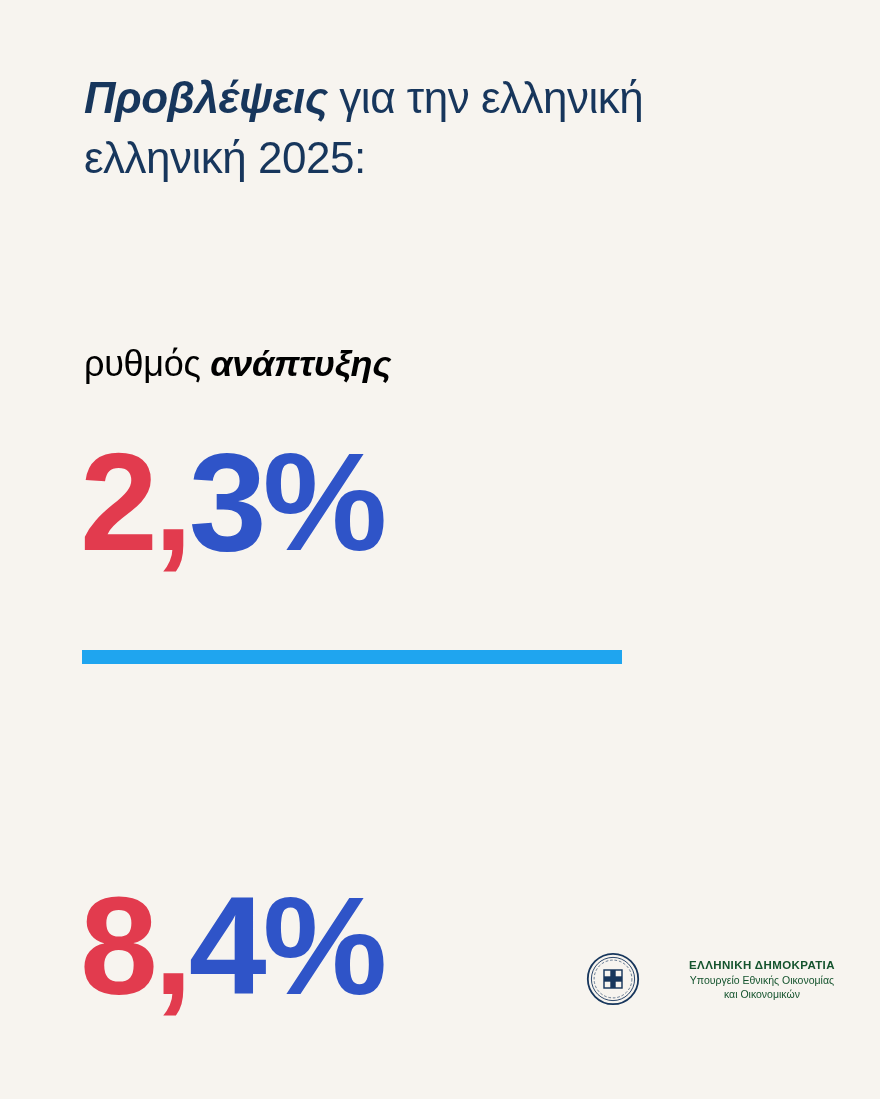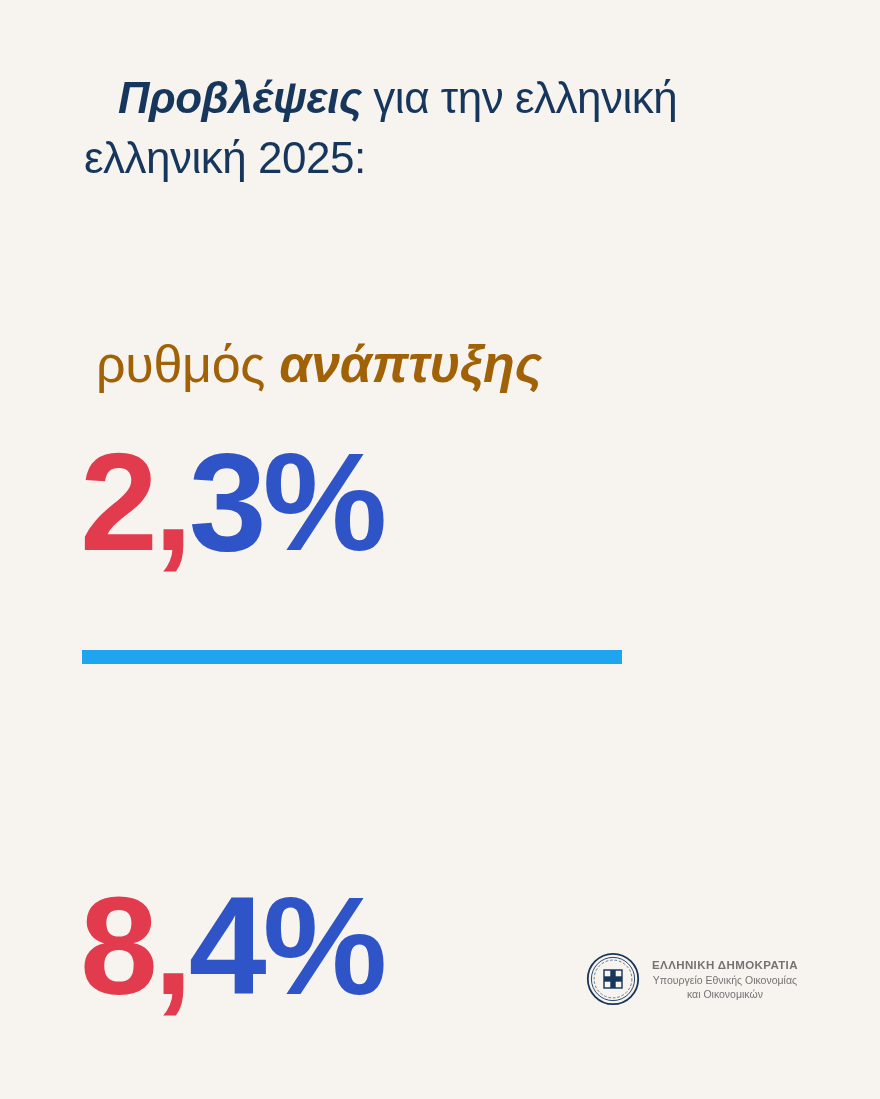--- a/index.html
+++ b/index.html
@@ -28,33 +28,31 @@
     font-size: 44px;
     line-height: 60px;
     color: #17365c;
     letter-spacing: -0.5px;
     font-weight: 400;
   }
   .title-strong {
     font-weight: bold;
     font-style: italic;
     color: #17365c;
-    margin-left: 34px;
   }
 
   
   .metric-label {
     position: absolute;
     left: 84px;
-    font-size: 52px;
+    font-size: 36px;
     line-height: 52px;
-    color: #a16207;
+    color: #000000;
     font-weight: 400;
     letter-spacing: -0.3px;
-    margin-left: 12px;
   }
   .metric-label .bold-ital {
     font-weight: bold;
     font-style: italic;
   }
   .label-1 { top: 338px; }
   .label-2 { top: 712px; width: 520px; }
 
   .metric-value {
     position: absolute;
@@ -87,21 +85,21 @@
     top: 952px;
     display: flex;
     align-items: center;
     gap: 12px;
   }
   .emblem {
     width: 54px;
     height: 54px;
     flex: 0 0 54px;
   }
-  .logo-text { color: #737373; }
+  .logo-text { color: #14532d; margin-left: 37px; }
   .logo-title {
     font-size: 11.5px;
     font-weight: bold;
     letter-spacing: 0.4px;
     line-height: 15px;
   }
   .logo-sub {
     font-size: 10.5px;
     line-height: 14px;
     font-weight: 400;

